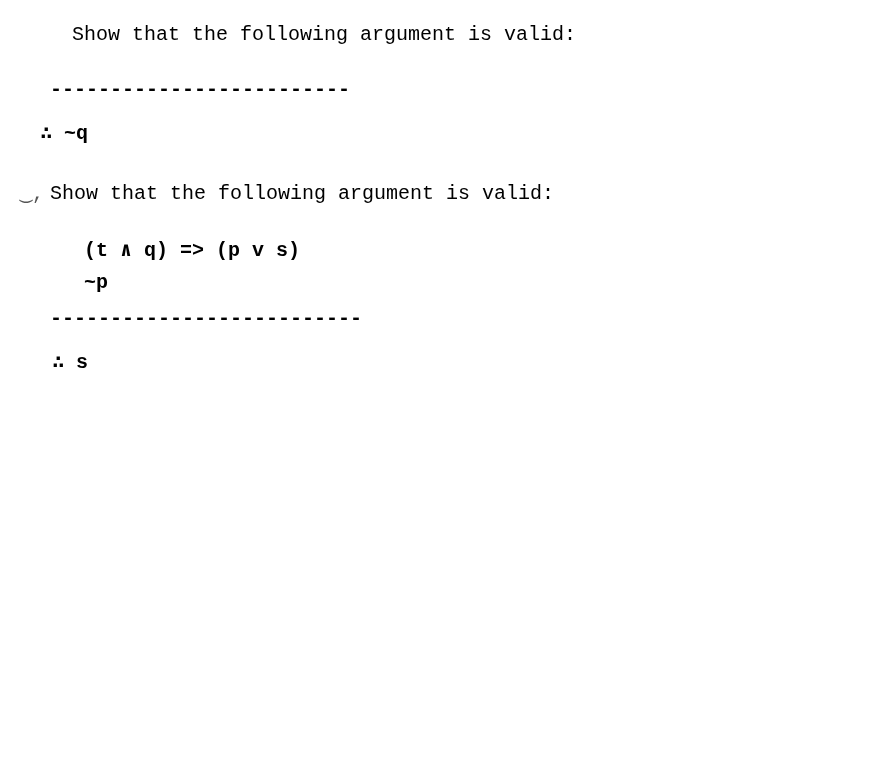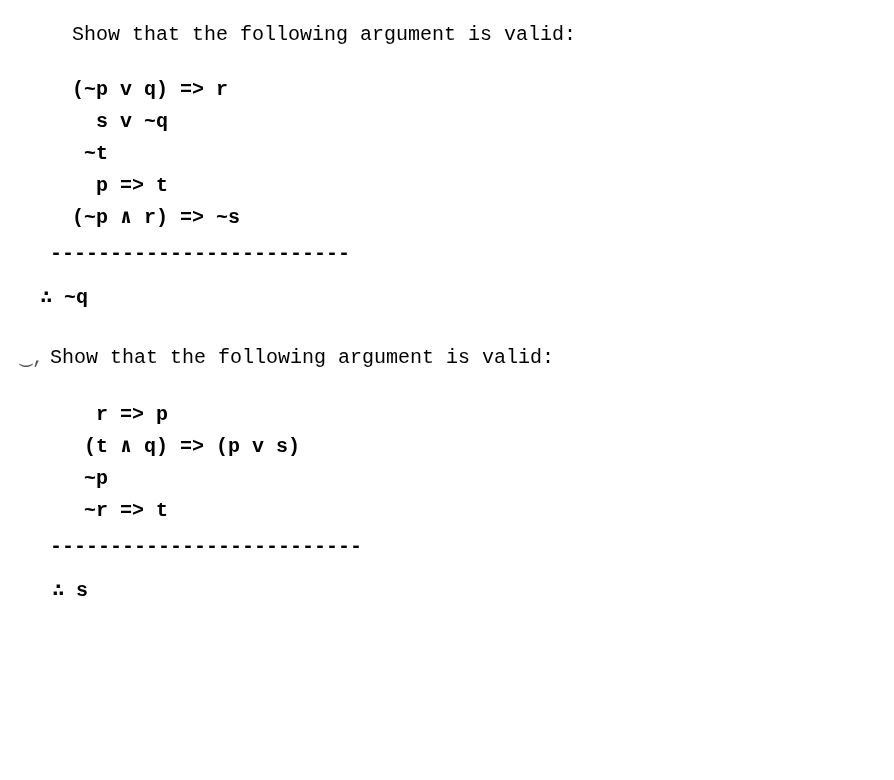--- a/index.html
+++ b/index.html
@@ -48,37 +48,28 @@
       vertical-align: top;
       width: 30px;
       color: #555;
     }
   </style>
 </head>
 <body>
 
 <div class="problem">
   <div class="prompt">Show that the following argument is valid:</div>
-  <div class="premises">
-    <div class="premise"> (~p v q) =&gt; r</div>
-    <div class="premise">   s v ~q</div>
-    <div class="premise">  ~t</div>
-    <div class="premise">   p =&gt; t</div>
-    <div class="premise"> (~p ∧ r) =&gt; ~s</div>
-  </div>
   <div class="divider">-------------------------</div>
   <div class="conclusion">∴ ~q</div>
 </div>
 
 <div class="problem second-problem">
   <div style="display:flex;">
     <span class="problem-marker">‿,</span>
     <span class="prompt" style="margin-left:0;">Show that the following argument is valid:</span>
   </div>
   <div class="premises">
-    <div class="premise">   r =&gt; p</div>
     <div class="premise">  (t ∧ q) =&gt; (p v s)</div>
     <div class="premise">  ~p</div>
-    <div class="premise">  ~r =&gt; t</div>
   </div>
   <div class="divider">--------------------------</div>
   <div class="conclusion"> ∴ s</div>
 </div>
 
 </body></html>

